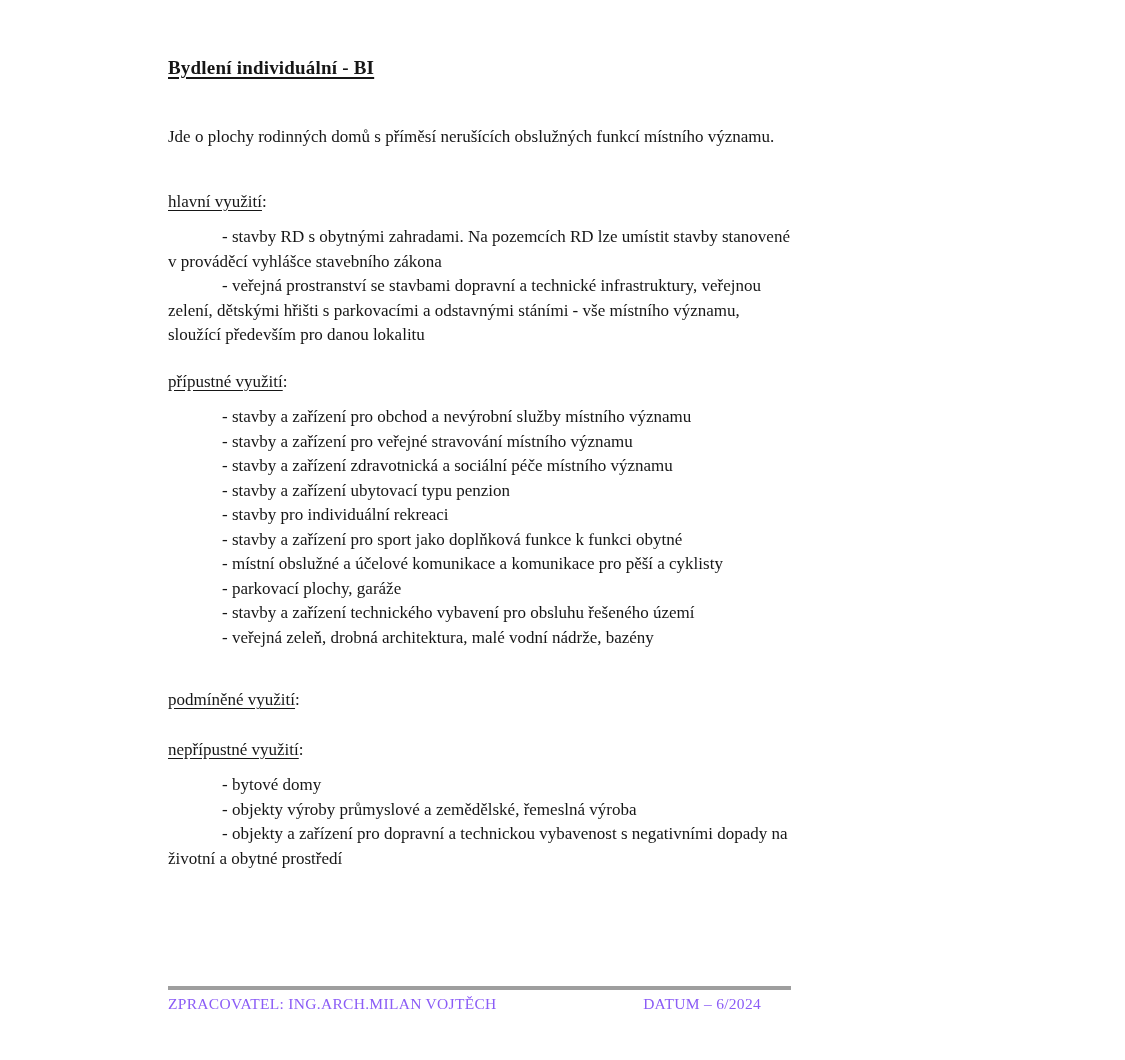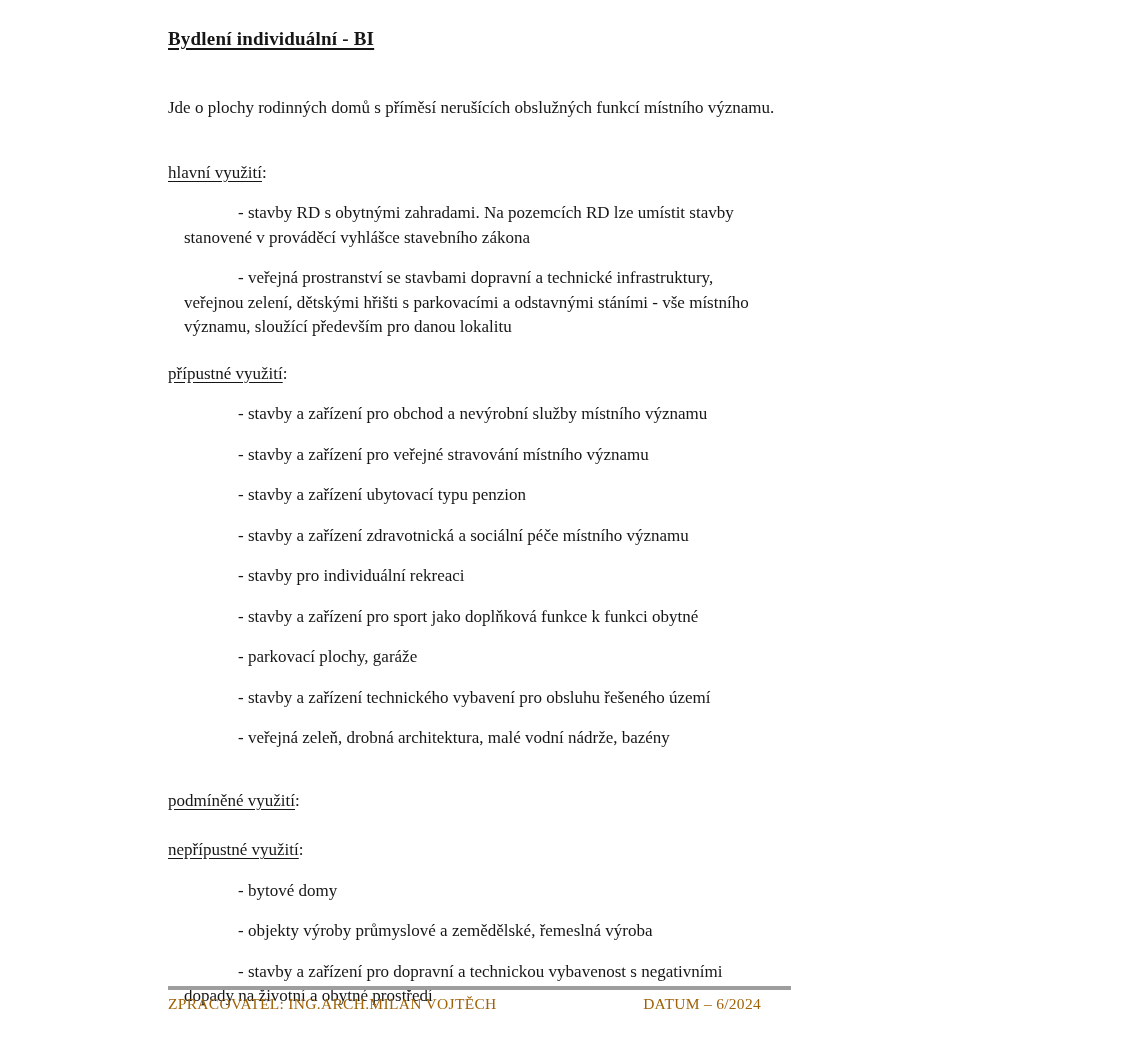--- a/index.html
+++ b/index.html
@@ -12,21 +12,21 @@
     height: 1060px;
     overflow: hidden;
     font-family: "Liberation Serif", "DejaVu Serif", serif;
     color: #161616;
     -webkit-font-smoothing: antialiased;
   }
   .page {
     box-sizing: border-box;
     width: 959px;
     height: 1060px;
-    padding: 28px 168px 0 168px;
+    padding: 57px 168px 0 168px;
     background: #ffffff;
     position: relative;
   }
   .doc-title {
     font-size: 19px;
     font-weight: bold;
     margin: 0 0 46px 0;
     letter-spacing: 0.2px;
   }
   .doc-title .u {
@@ -45,21 +45,21 @@
     margin: 0 0 11px 0;
   }
   .section-heading .u {
     text-decoration: underline;
     text-underline-offset: 3px;
   }
   .mt-a { margin-top: 22px; }
   .mt-b { margin-top: 38px; }
   .mt-c { margin-top: 25px; }
   .item {
-    margin: 16px;
+    margin: 0;
     text-indent: 54px;
   }
   .footer-block {
     position: absolute;
     left: 168px;
     right: 168px;
     top: 986px;
   }
   .footer-rule {
     height: 4px;
@@ -93,43 +93,44 @@
     <div class="section">
       <div class="section-heading"><span class="u">hlavní využití</span><span>:</span></div>
       <p class="item">- stavby RD s obytnými zahradami. Na pozemcích RD lze umístit stavby stanovené v prováděcí vyhlášce stavebního zákona</p>
       <p class="item">- veřejná prostranství se stavbami dopravní a technické infrastruktury, veřejnou zelení, dětskými hřišti s parkovacími a odstavnými stáními - vše místního významu, sloužící především pro danou lokalitu</p>
     </div>
 
     <div class="section">
       <div class="section-heading mt-a"><span class="u">přípustné využití</span><span>:</span></div>
       <p class="item">- stavby a zařízení pro obchod a nevýrobní služby místního významu</p>
       <p class="item">- stavby a zařízení pro veřejné stravování místního významu</p>
+      <p class="item">- stavby a zařízení zdravotnická a sociální péče místního významu</p>
       <p class="item">- stavby a zařízení ubytovací typu penzion</p>
-      <p class="item">- stavby a zařízení zdravotnická a sociální péče místního významu</p>
       <p class="item">- stavby pro individuální rekreaci</p>
       <p class="item">- stavby a zařízení pro sport jako doplňková funkce k funkci obytné</p>
+      <p class="item">- místní obslužné a účelové komunikace a komunikace pro pěší a cyklisty</p>
       <p class="item">- parkovací plochy, garáže</p>
       <p class="item">- stavby a zařízení technického vybavení pro obsluhu řešeného území</p>
       <p class="item">- veřejná zeleň, drobná architektura, malé vodní nádrže, bazény</p>
     </div>
 
     <div class="section">
       <div class="section-heading mt-b"><span class="u">podmíněné využití</span><span>:</span></div>
     </div>
 
     <div class="section">
       <div class="section-heading mt-c"><span class="u">nepřípustné využití</span><span>:</span></div>
       <p class="item">- bytové domy</p>
       <p class="item">- objekty výroby průmyslové a zemědělské, řemeslná výroba</p>
-      <p class="item">- stavby a zařízení pro dopravní a technickou vybavenost s negativními dopady na životní a obytné prostředí</p>
+      <p class="item">- objekty a zařízení pro dopravní a technickou vybavenost s negativními dopady na životní a obytné prostředí</p>
     </div>
 
   </div>
 
   <div class="footer-block">
     <hr class="footer-rule" style="background: rgb(158, 158, 158);">
-    <div class="footer-row" style="color: #a16207;">
+    <div class="footer-row" style="color: #8b5cf6;">
       <span class="left">ZPRACOVATEL: ING.ARCH.MILAN VOJTĚCH</span>
       <span class="right">DATUM – 6/2024</span>
     </div>
   </div>
 
 </div>
 
 </body></html>

